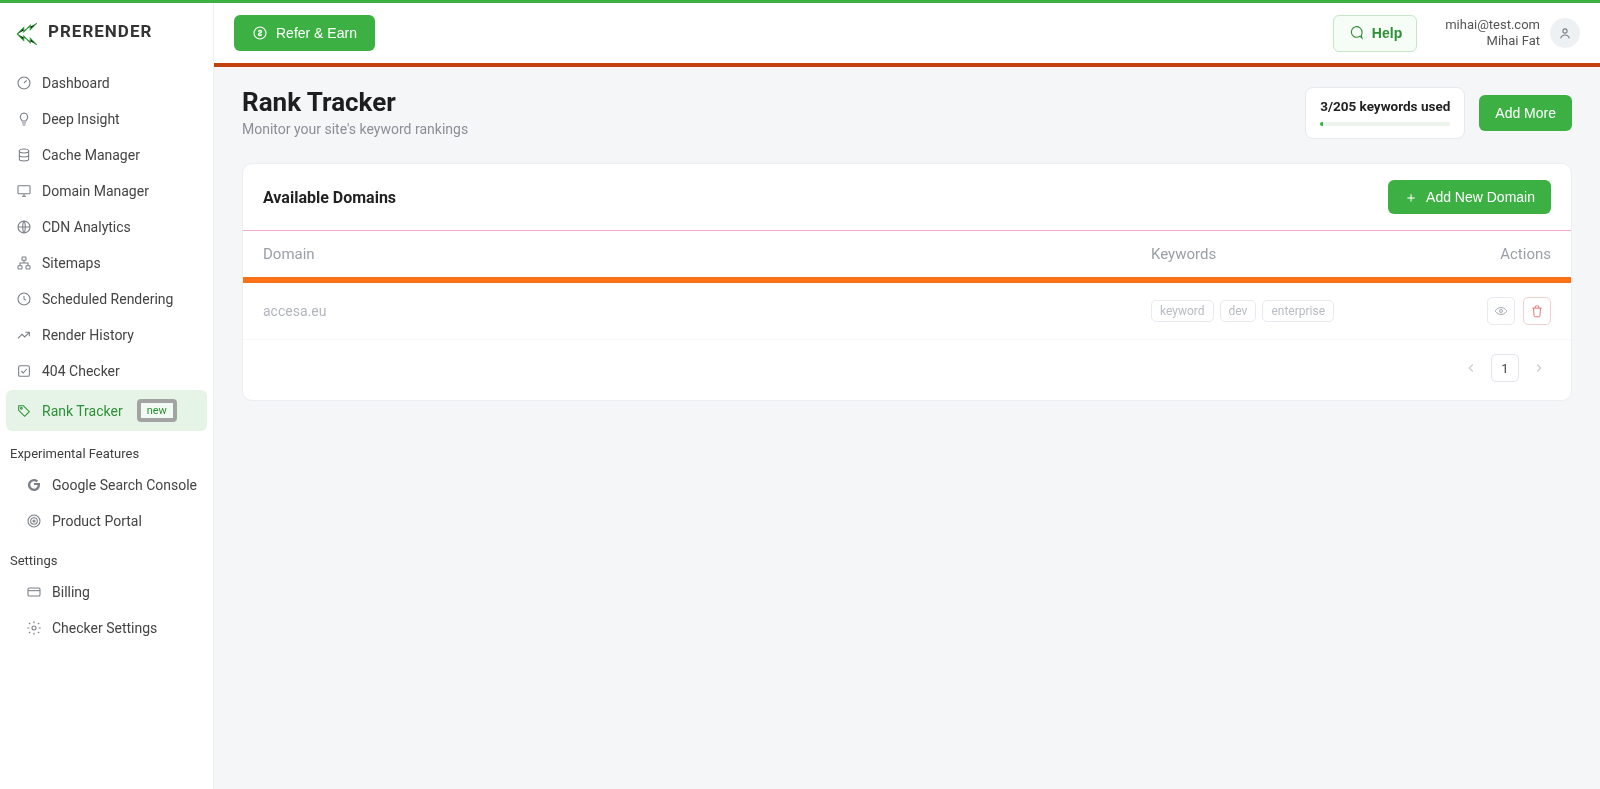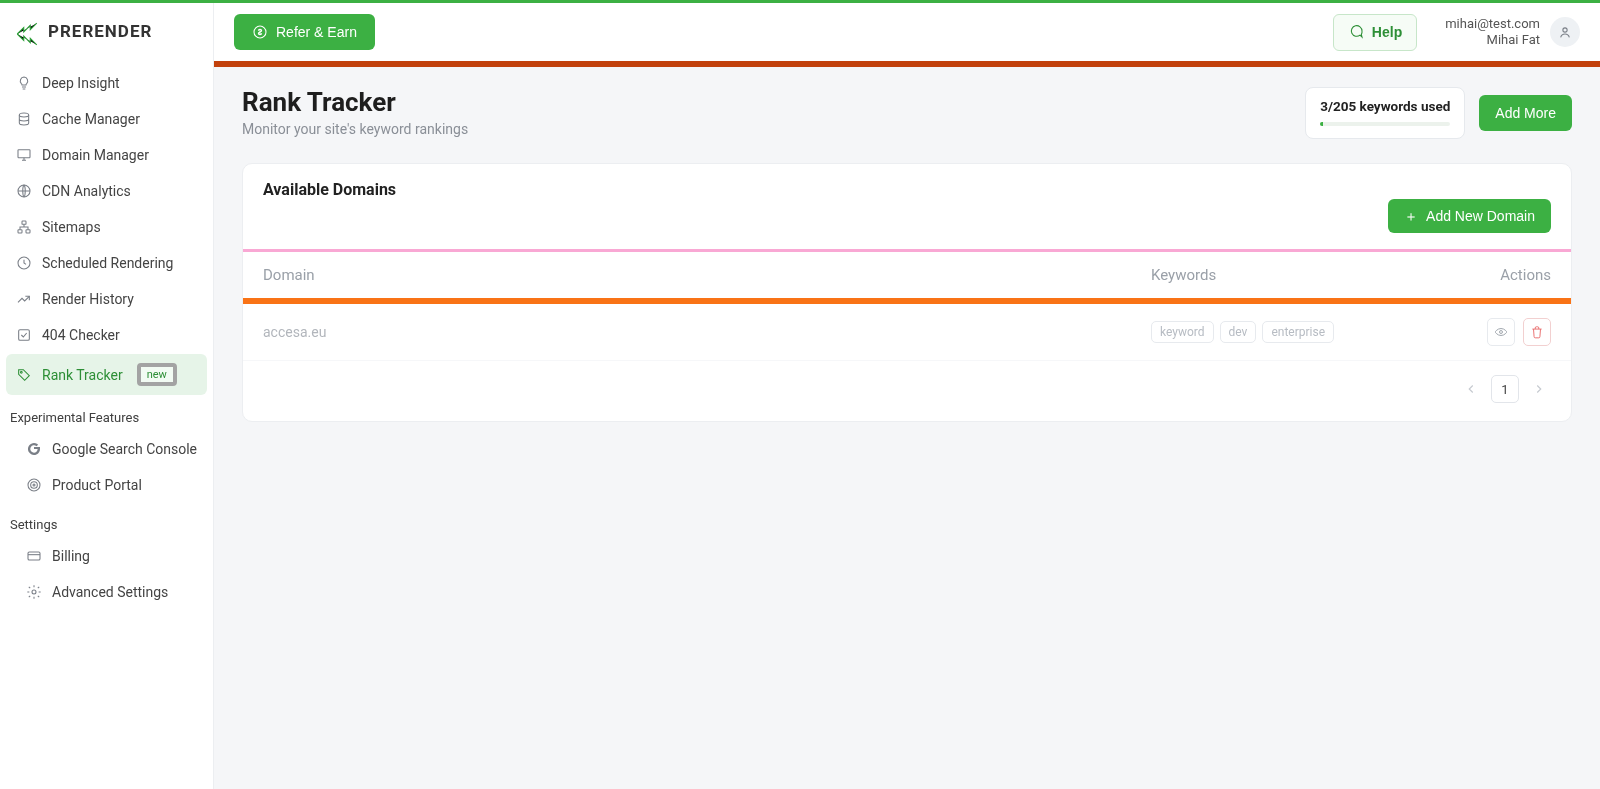--- a/index.html
+++ b/index.html
@@ -106,21 +106,21 @@
   
   .main {
     flex: 1;
     display: flex;
     flex-direction: column;
     min-width: 0;
   }
   .topbar {
     height: 64px;
     background: #fff;
-    border-bottom: 6px solid #c2410c;
+    border-bottom: 4px solid #c2410c;
     display: flex;
     align-items: center;
     padding: 0 20px;
     gap: 16px;
   }
   .refer-btn {
     background: #3cb043;
     color: #fff;
     border: none;
     padding: 10px 18px;
@@ -240,26 +240,26 @@
 
   .panel {
     margin-top: 24px;
     background: #fff;
     border: 1px solid #eceef1;
     border-radius: 10px;
     overflow: hidden;
   }
   .panel-header {
     display: flex;
+    align-items: center;
     padding: 16px 20px;
     font-size: 16px;
     font-weight: 700;
     color: #222;
-    border-bottom: 3px solid #f9a8d4;
-    flex-direction: column;
+    border-bottom: 1px solid #f9a8d4;
   }
   .panel-header .btn-green {
     margin-left: auto;
     display: inline-flex;
     align-items: center;
     gap: 8px;
     padding: 9px 16px;
   }
   .plus { font-size: 14px; line-height: 1; font-weight: 400; }
 
@@ -343,20 +343,29 @@
         <span class="logo-mark">
           <svg viewBox="0 0 24 24">
               <path d="M3 12 L9 6 L9 10 L15 4 L15 8 L21 2" stroke="currentColor"></path>
               <path d="M3 12 L9 18 L9 14 L15 20 L15 16 L21 22" stroke="currentColor"></path>
             </svg>
         </span>
         <span class="logo-text">PRERENDER</span>
       </div>
 
       <nav class="nav" id="nav-main">
+          <div class="nav-item">
+            <span class="icon">
+              <svg viewBox="0 0 24 24">
+                <circle cx="12" cy="12" r="9"></circle>
+                <path d="M12 12l4-4"></path>
+              </svg>
+            </span>
+            <span>Dashboard</span>
+          </div>
           <div class="nav-item">
             <span class="icon">
               <svg viewBox="0 0 24 24">
                 <path d="M9 18h6M10 21h4"></path>
                 <path d="M12 3a6 6 0 0 0-4 10c.9.8 1 1.4 1 2h6c0-.6.1-1.2 1-2a6 6 0 0 0-4-10z"></path>
               </svg>
             </span>
             <span>Deep Insight</span>
           </div>
           <div class="nav-item">
@@ -468,21 +477,21 @@
               </span>
               <span>Billing</span>
             </div>
             <div class="nav-item">
               <span class="icon">
                 <svg viewBox="0 0 24 24">
                   <circle cx="12" cy="12" r="3"></circle>
                   <path d="M12 2v3M12 19v3M4.2 4.2l2.1 2.1M17.7 17.7l2.1 2.1M2 12h3M19 12h3M4.2 19.8l2.1-2.1M17.7 6.3l2.1-2.1"></path>
                 </svg>
               </span>
-              <span>Advanced Settings</span>
+              <span>Checker Settings</span>
             </div>
           </div>
         </div>
     </aside>
 
     <div class="main">
       <div class="topbar">
         <button class="refer-btn">
           <span class="icon">
             <svg viewBox="0 0 24 24">

